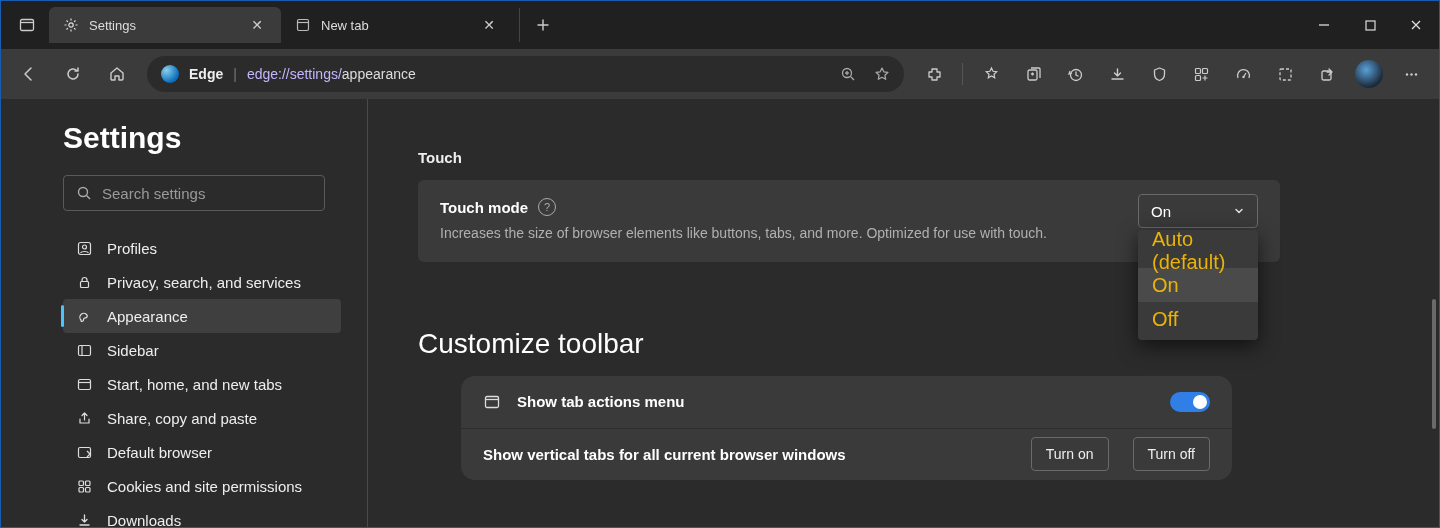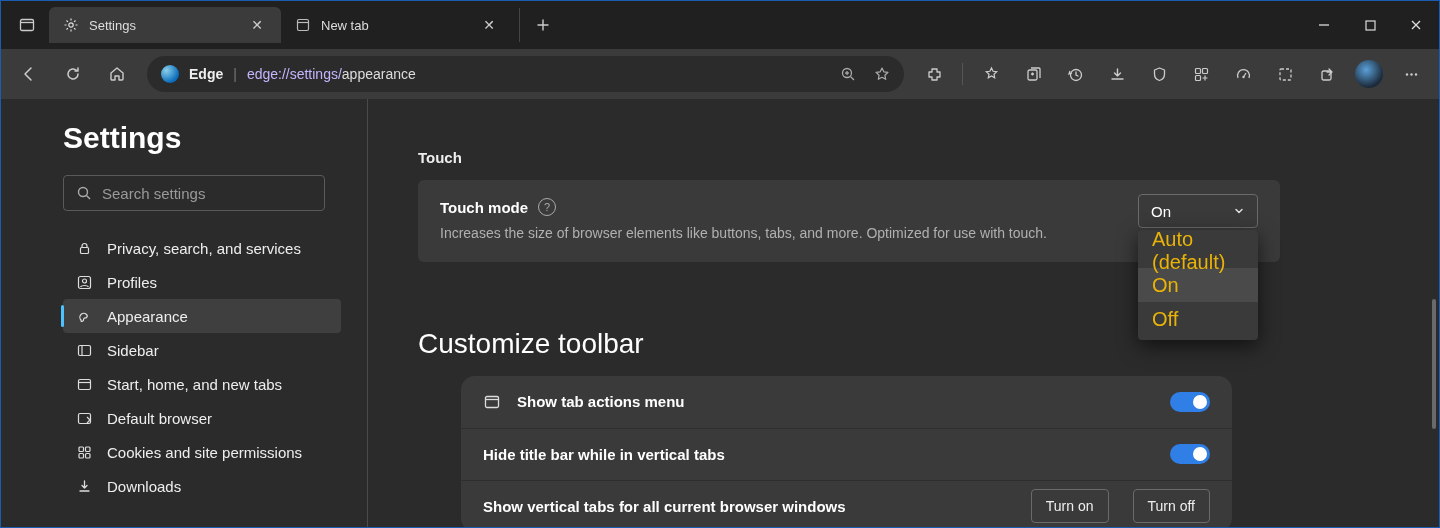--- a/index.html
+++ b/index.html
@@ -299,36 +299,36 @@
             <line x1="10.5" y1="10.5" x2="14" y2="14" stroke="#aaa" stroke-width="1.4"></line>
           </svg>
         <span style="color:#9a9a9a;">Search settings</span>
       </div>
     </div>
     <div class="nav">
 
       <div class="nav-item">
         <span class="nav-ico">
             <svg width="15" height="15" viewBox="0 0 15 15">
-              <rect x="3.5" y="6.5" width="8" height="6" rx="1" fill="none" stroke="#ddd" stroke-width="1.2"></rect>
-              <path d="M5 6.5V5a2.5 2.5 0 0 1 5 0v1.5" fill="none" stroke="#ddd" stroke-width="1.2"></path>
-            </svg>
-          </span>
-        <span>Privacy, search, and services</span>
-      </div>
-      <div class="nav-item">
-        <span class="nav-ico">
-            <svg width="15" height="15" viewBox="0 0 15 15">
               <rect x="1.5" y="1.5" width="12" height="12" rx="2" fill="none" stroke="#ddd" stroke-width="1.2"></rect>
               <circle cx="7.5" cy="6" r="2" fill="none" stroke="#ddd" stroke-width="1.2"></circle>
               <path d="M3.5 12c1-2 7-2 8 0" fill="none" stroke="#ddd" stroke-width="1.2"></path>
             </svg>
           </span>
         <span>Profiles</span>
       </div>
+      <div class="nav-item">
+        <span class="nav-ico">
+            <svg width="15" height="15" viewBox="0 0 15 15">
+              <rect x="3.5" y="6.5" width="8" height="6" rx="1" fill="none" stroke="#ddd" stroke-width="1.2"></rect>
+              <path d="M5 6.5V5a2.5 2.5 0 0 1 5 0v1.5" fill="none" stroke="#ddd" stroke-width="1.2"></path>
+            </svg>
+          </span>
+        <span>Privacy, search, and services</span>
+      </div>
       <div class="nav-item active">
         <span class="nav-ico">
             <svg width="15" height="15" viewBox="0 0 15 15">
               <path d="M4 11c-1.5-1.5-1.5-4 0-5.5s4-1.5 5.5 0c1 1 1 2 0 3-.7.7-1.8.2-2.5.9-.7.7-.2 1.8-.9 2.5-.8.8-1.6.6-2.1.1z" fill="none" stroke="#ddd" stroke-width="1.2"></path>
             </svg>
           </span>
         <span>Appearance</span>
       </div>
       <div class="nav-item">
         <span class="nav-ico">
@@ -340,20 +340,28 @@
         <span>Sidebar</span>
       </div>
       <div class="nav-item">
         <span class="nav-ico">
             <svg width="15" height="15" viewBox="0 0 15 15">
               <rect x="1.5" y="2.5" width="12" height="10" rx="1.5" fill="none" stroke="#ddd" stroke-width="1.2"></rect>
               <line x1="1.5" y1="5.5" x2="13.5" y2="5.5" stroke="#ddd" stroke-width="1.2"></line>
             </svg>
           </span>
         <span>Start, home, and new tabs</span>
+      </div>
+      <div class="nav-item">
+        <span class="nav-ico">
+            <svg width="15" height="15" viewBox="0 0 15 15">
+              <path d="M3 8v4h9V8M7.5 9V2M5 4.5l2.5-2.5L10 4.5" fill="none" stroke="#ddd" stroke-width="1.2" stroke-linecap="round" stroke-linejoin="round"></path>
+            </svg>
+          </span>
+        <span>Share, copy and paste</span>
       </div>
       <div class="nav-item">
         <span class="nav-ico">
             <svg width="15" height="15" viewBox="0 0 15 15">
               <rect x="1.5" y="2.5" width="12" height="10" rx="1.5" fill="none" stroke="#ddd" stroke-width="1.2"></rect>
               <path d="M10 6l3 3-3 3" fill="none" stroke="#ddd" stroke-width="1.2" stroke-linejoin="round"></path>
             </svg>
           </span>
         <span>Default browser</span>
       </div>
@@ -415,24 +423,20 @@
         <span class="row-ico">
             <svg width="16" height="16" viewBox="0 0 16 16">
               <rect x="1.5" y="2.5" width="13" height="11" rx="1.5" fill="none" stroke="#ddd" stroke-width="1.3"></rect>
               <line x1="1.5" y1="5.5" x2="14.5" y2="5.5" stroke="#ddd" stroke-width="1.3"></line>
             </svg>
           </span>
         <span class="row-label">Show tab actions menu</span>
         <span class="toggle"></span>
       </div>
       <div class="row">
-        <span class="row-label">Hide title bar while in vertical tabs</span>
-        <span class="toggle"></span>
-      </div>
-      <div class="row">
         <span class="row-label">Show vertical tabs for all current browser windows</span>
         <button class="btn">
             <span>Turn on</span>
           </button>
         <button class="btn">
             <span>Turn off</span>
           </button>
       </div>
     </div>
   </div>

